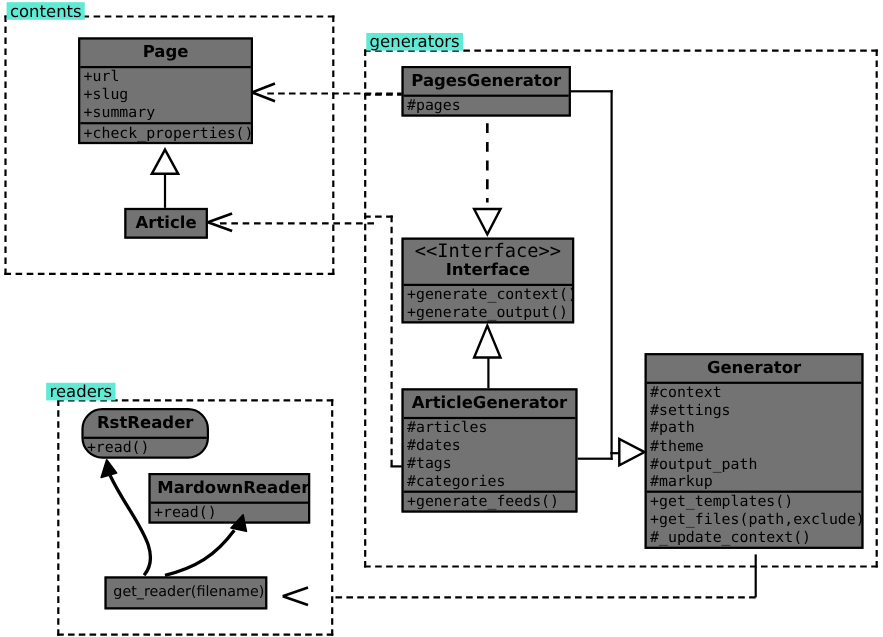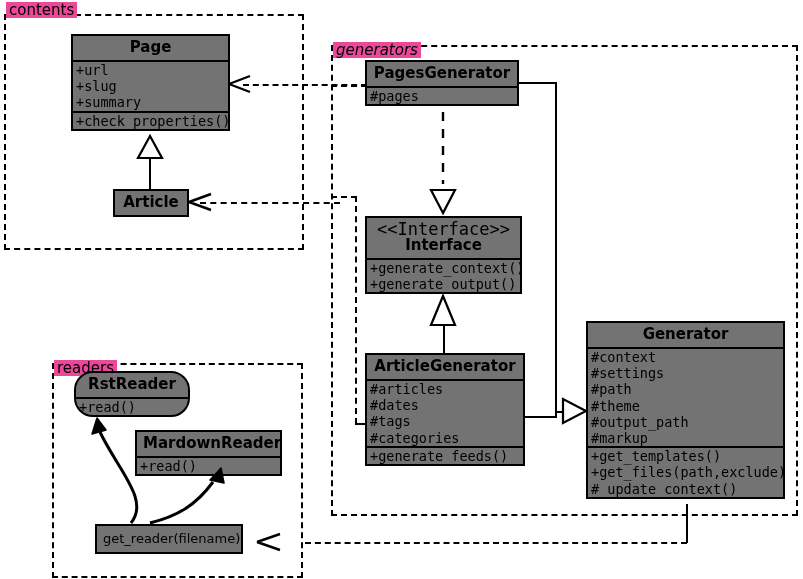--- a/index.html
+++ b/index.html
@@ -19,21 +19,21 @@
   .package {
     position: absolute;
     border: 2px dashed #000;
     box-sizing: border-box;
     background: transparent;
   }
   .package-label {
     position: absolute;
     font-size: 15px;
     color: #000;
-    background: #ec4899;
+    background: #5eead4;
     padding: 0 3px;
     white-space: nowrap;
     line-height: 16px;
     text-align: center;
   }
   
   .uml {
     position: absolute;
     border: 2px solid #000;
     background: #737373;
@@ -111,24 +111,24 @@
 </style>
 </head>
 <body>
 
 <div id="canvas">
 
   <div class="package" style="left:4px; top:14px; width:300px; height:236px;"></div>
   <div class="package-label" style="left:6px; top:2px;">contents</div>
 
   <div class="package" style="left:331px; top:45px; width:467px; height:471px;"></div>
-  <div class="package-label" style="left:333px; top:42px;font-style:italic;">generators</div>
+  <div class="package-label" style="left:333px; top:30px;">generators</div>
 
   <div class="package" style="left:52px; top:363px; width:251px; height:215px;"></div>
-  <div class="package-label" style="left:54px; top:348px;margin-top:12px;">readers</div>
+  <div class="package-label" style="left:42px; top:348px;">readers</div>
 
   <div class="dash-v" style="left:355px; top:196px; height:228px;"></div>
   <div class="dash-h" style="left:355px; top:423px; width:12px;"></div>
   <div class="dash-h" style="left:331px; top:85px; width:36px;"></div>
   <div class="dash-h" style="left:331px; top:196px; width:26px;"></div>
 
   <div class="uml" style="left:71px; top:34px; width:159px;">
     <div class="uml-name">Page</div>
     <div class="uml-compartment">
       <div class="uml-row">+url</div>

